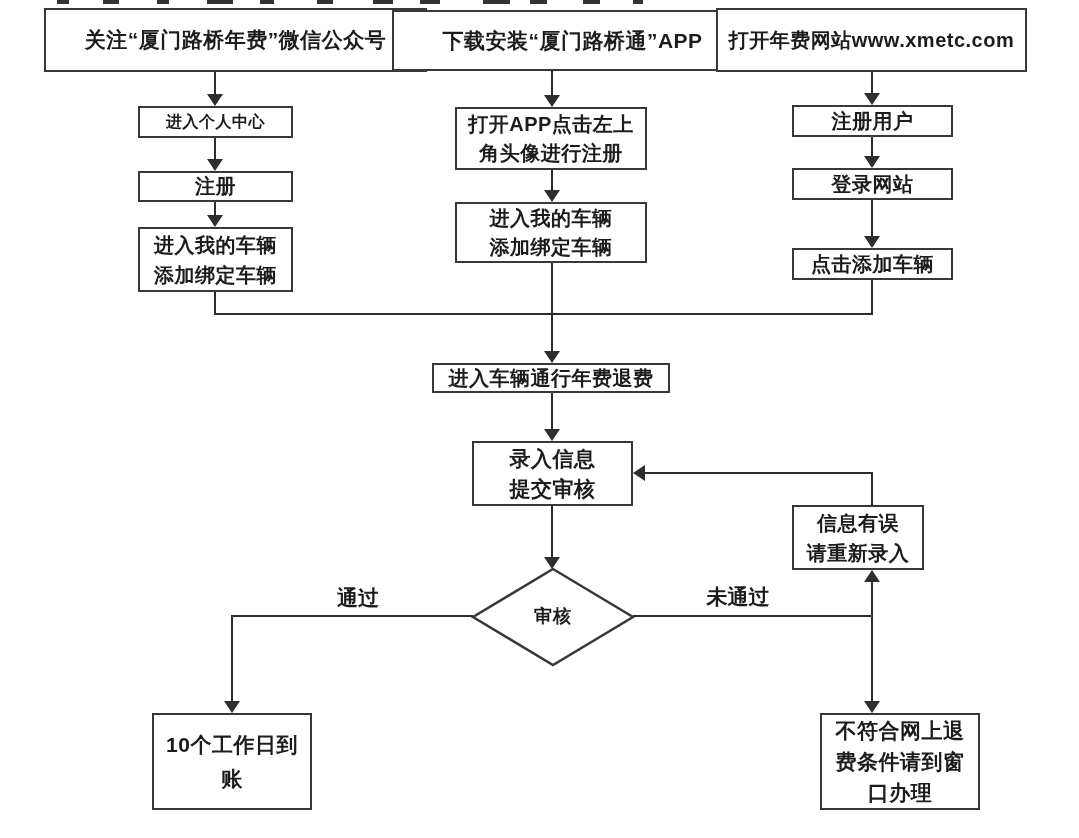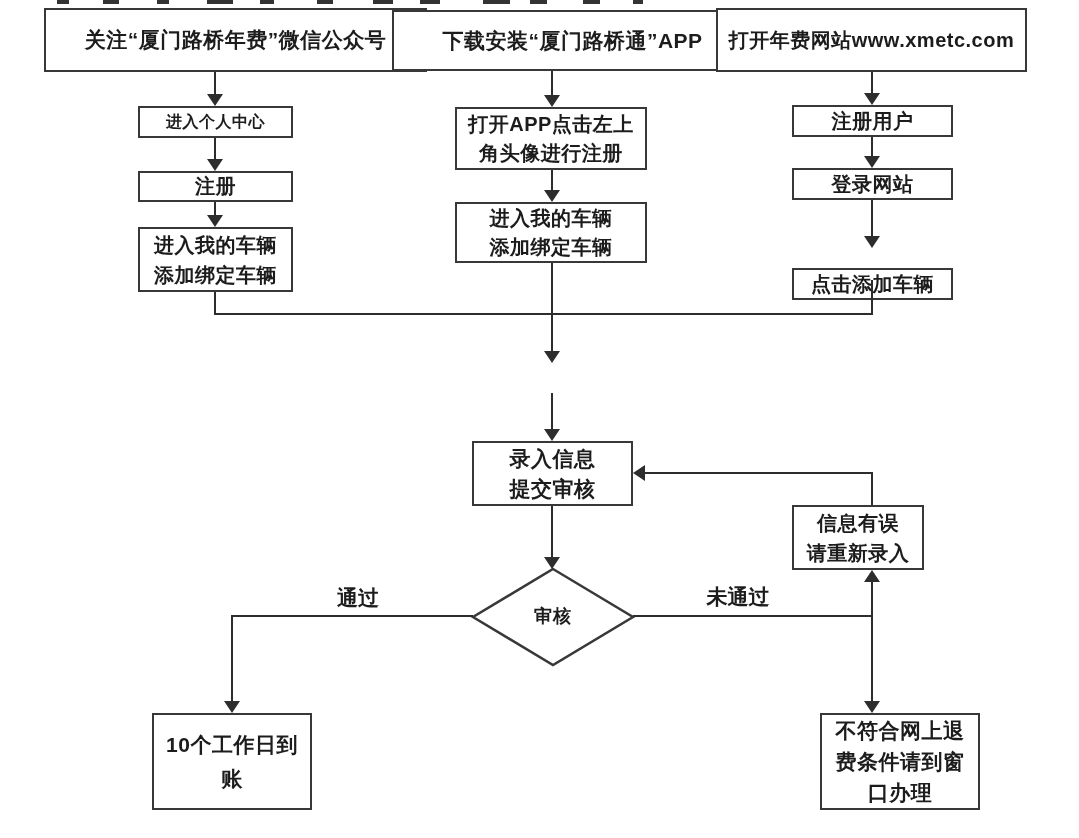--- a/index.html
+++ b/index.html
@@ -58,22 +58,23 @@
   <div class="box" style="left:138px;top:227px;width:155px;height:65px;font-size:20px;line-height:30px;">进入我的车辆
 添加绑定车辆</div>
 
   <div class="box" style="left:455px;top:107px;width:192px;height:63px;font-size:20px;line-height:29px;">打开APP点击左上
 角头像进行注册</div>
   <div class="box" style="left:455px;top:202px;width:192px;height:61px;font-size:20px;line-height:29px;">进入我的车辆
 添加绑定车辆</div>
 
   <div class="box" style="left:792px;top:105px;width:161px;height:32px;font-size:20px;">注册用户</div>
   <div class="box" style="left:792px;top:168px;width:161px;height:32px;font-size:20px;">登录网站</div>
-  <div class="box" style="left:792px;top:248px;width:161px;height:32px;font-size:20px;margin-top:20px;">点击添加车辆</div>
+  <div class="box" style="left:792px;top:248px;width:161px;height:32px;font-size:20px;">点击添加车辆</div>
 
+  <div class="box" style="left:432px;top:363px;width:238px;height:30px;font-size:20px;">进入车辆通行年费退费</div>
   <div class="box" style="left:472px;top:441px;width:161px;height:65px;font-size:21px;line-height:30px;">录入信息
 提交审核</div>
 
   <svg class="diamond-svg" style="left:465px;top:561px;" width="176" height="112" viewBox="0 0 176 112">
     <polygon points="88,8 168,56 88,104 8,56" style="fill:#ffffff;stroke:var(--border,#383838);stroke-width:2.5;"></polygon>
   </svg>
   <div class="diamond-label" style="left:493px;top:599px;width:120px;height:34px;font-size:18px;letter-spacing:1px;">审核</div>
 
   <div class="lbl" style="left:318px;top:584px;width:80px;">通过</div>
   <div class="lbl" style="left:688px;top:583px;width:100px;">未通过</div>

